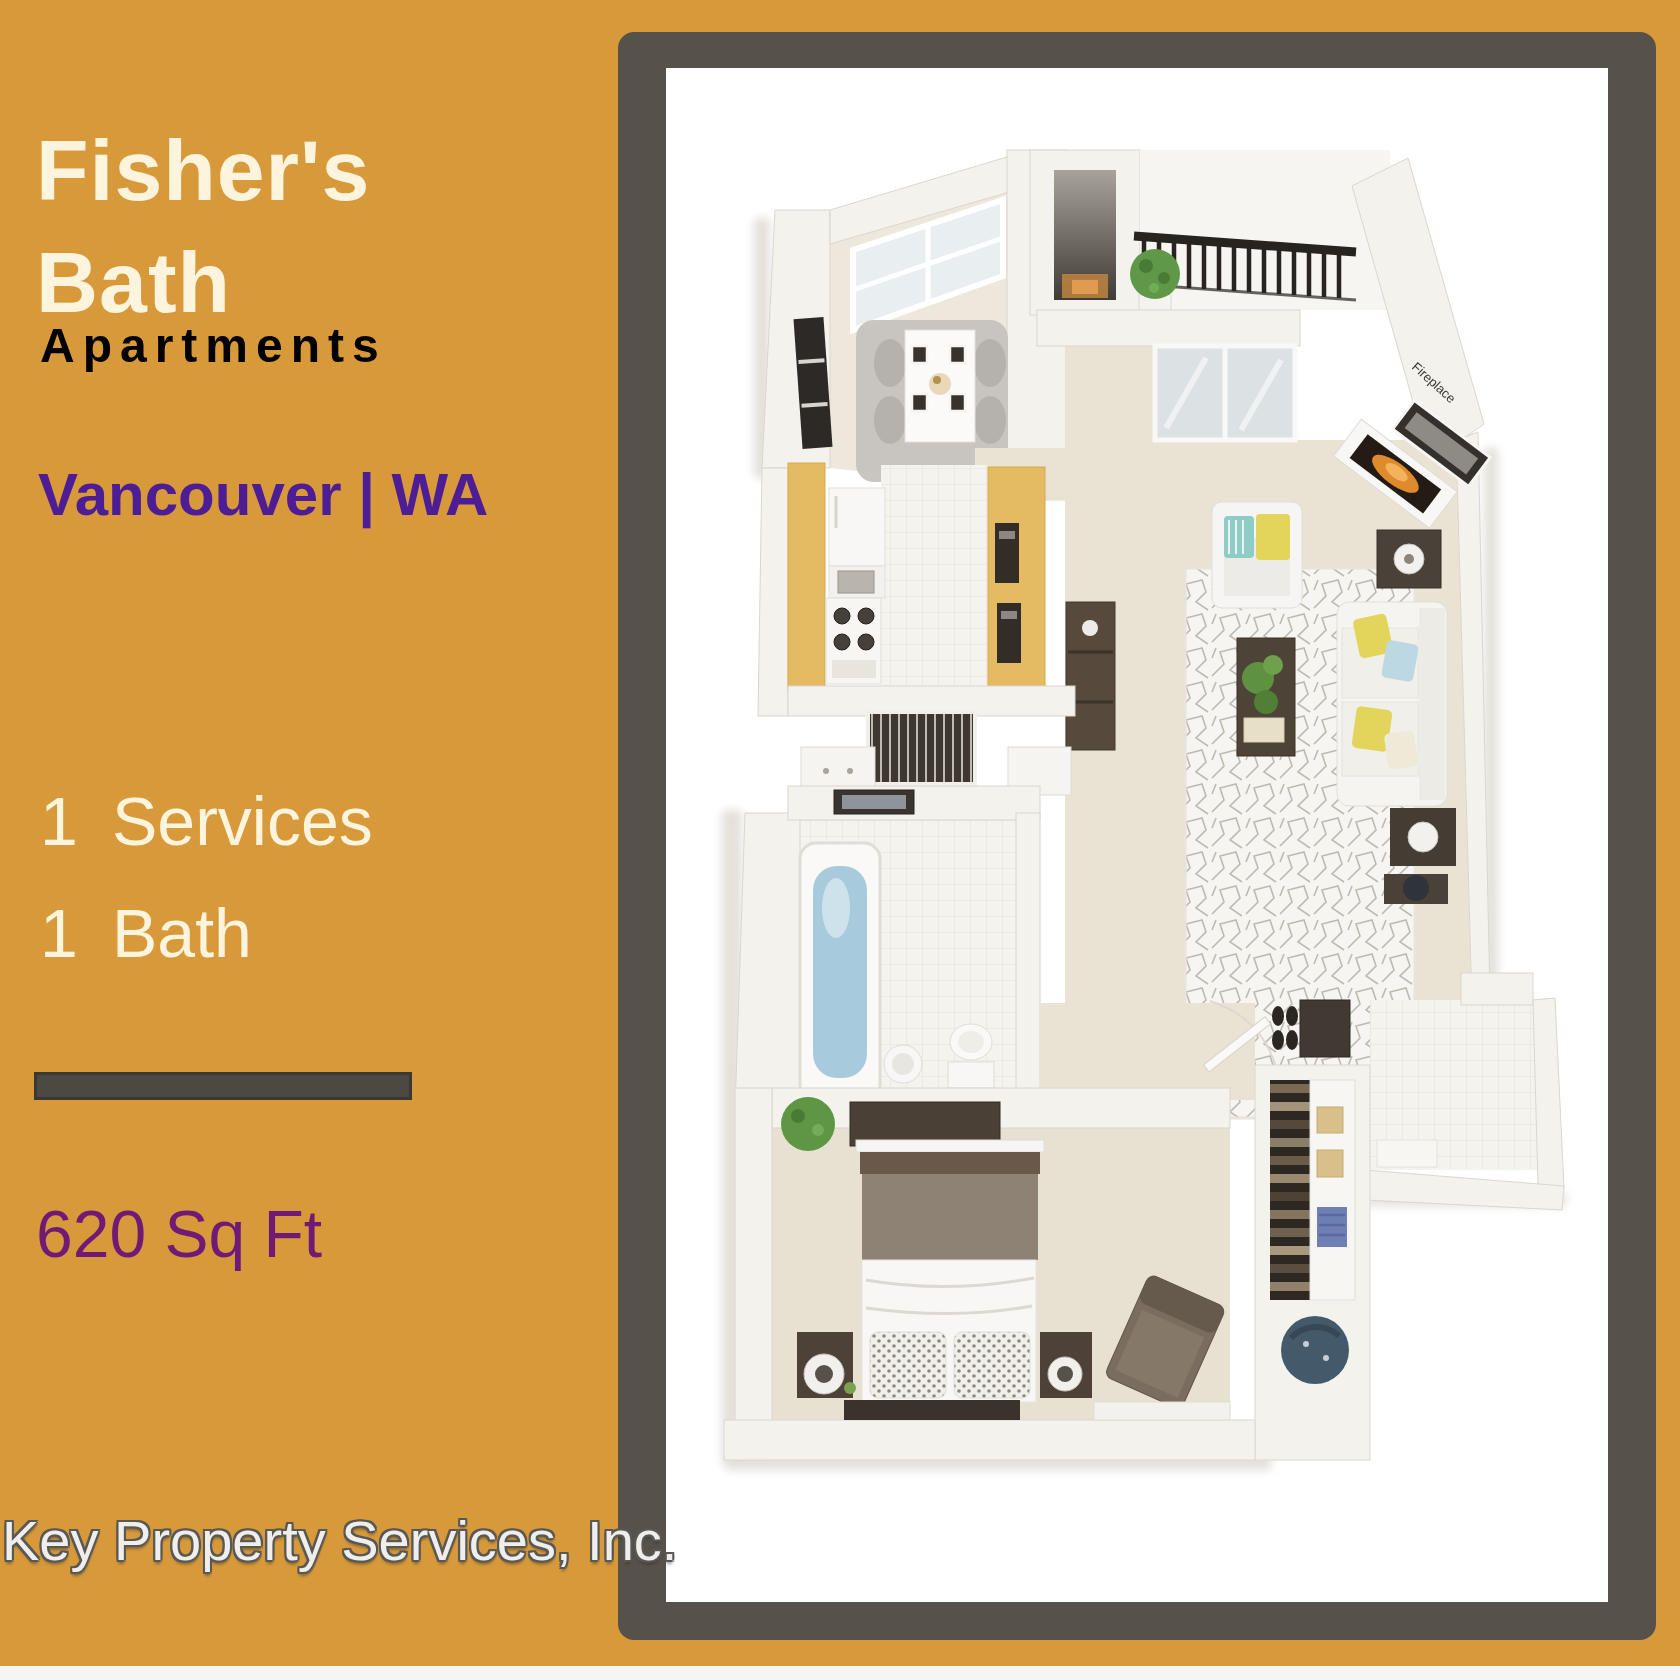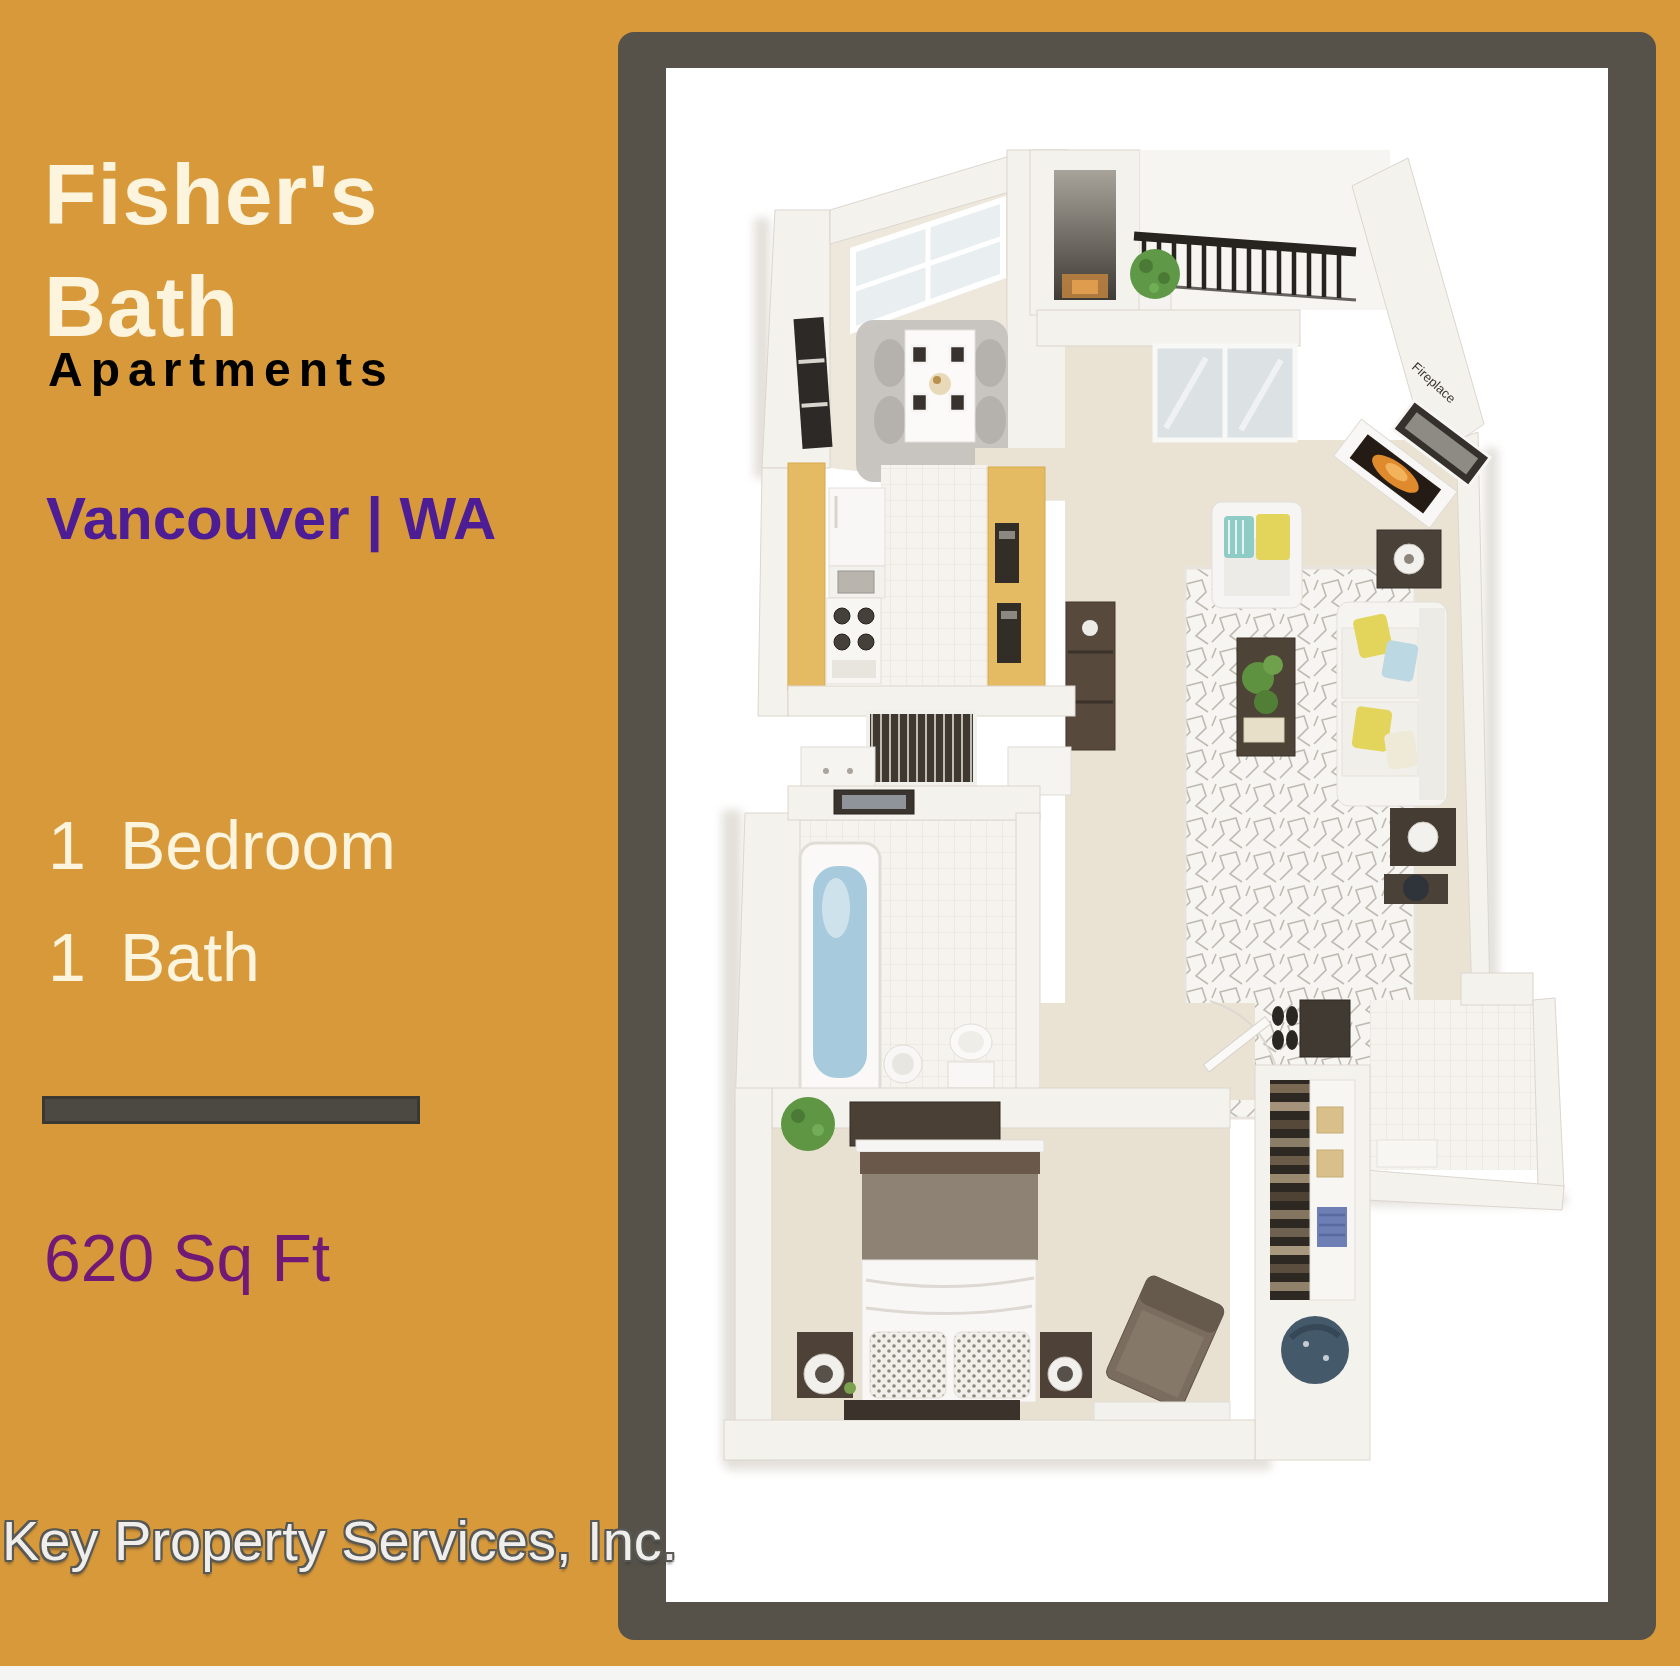--- a/index.html
+++ b/index.html
@@ -1,19 +1,19 @@
 <!DOCTYPE html>
 <html><head>
 <meta charset="utf-8">
 <style>
   html,body{margin:0;padding:0;width:1680px;height:1680px;overflow:hidden;background:#D8993B;
             font-family:"Liberation Sans",sans-serif;}
   .poster{position:relative;width:1680px;height:1680px;background:#D8993B;}
   
-  .info{position:absolute;left:8px;top:0;width:600px;height:1464px;margin-top:24px;}
+  .info{position:absolute;left:0;top:0;width:600px;height:1464px;}
   .title{position:absolute;left:36px;top:56px;font-size:86px;line-height:112px;font-weight:700;
          color:#FCF4DC;letter-spacing:1px;}
   .subtitle{position:absolute;left:40px;top:318px;font-size:48px;font-weight:700;
             letter-spacing:8px;color:#000000;}
   .location{position:absolute;left:38px;top:460px;font-size:60px;font-weight:700;color:#4c1d95;}
   .features{position:absolute;left:40px;top:782px;color:#FCF4DC;font-size:68px;font-weight:400;}
   .feature-row{height:112px;display:flex;align-items:flex-start;}
   .feature-row .num{display:inline-block;width:72px;}
   .divider{position:absolute;left:34px;top:1072px;width:372px;height:22px;
            background:#4C4943;border:3px solid #3A3833;}
@@ -34,21 +34,21 @@
 
 <div class="poster">
 
   <aside class="info">
     <h1 class="title"><span>Fisher's</span><br><span>Bath</span></h1>
     <div class="subtitle">Apartments</div>
     <div class="location">Vancouver | WA</div>
     <div class="features">
       <div class="feature-row">
         <span class="num">1</span>
-        <span>Bedroom</span>
+        <span>Services</span>
       </div>
       <div class="feature-row">
         <span class="num">1</span>
         <span>Bath</span>
       </div>
     </div>
     <div class="divider"></div>
     <div class="area">620 Sq Ft</div>
   </aside>
 

